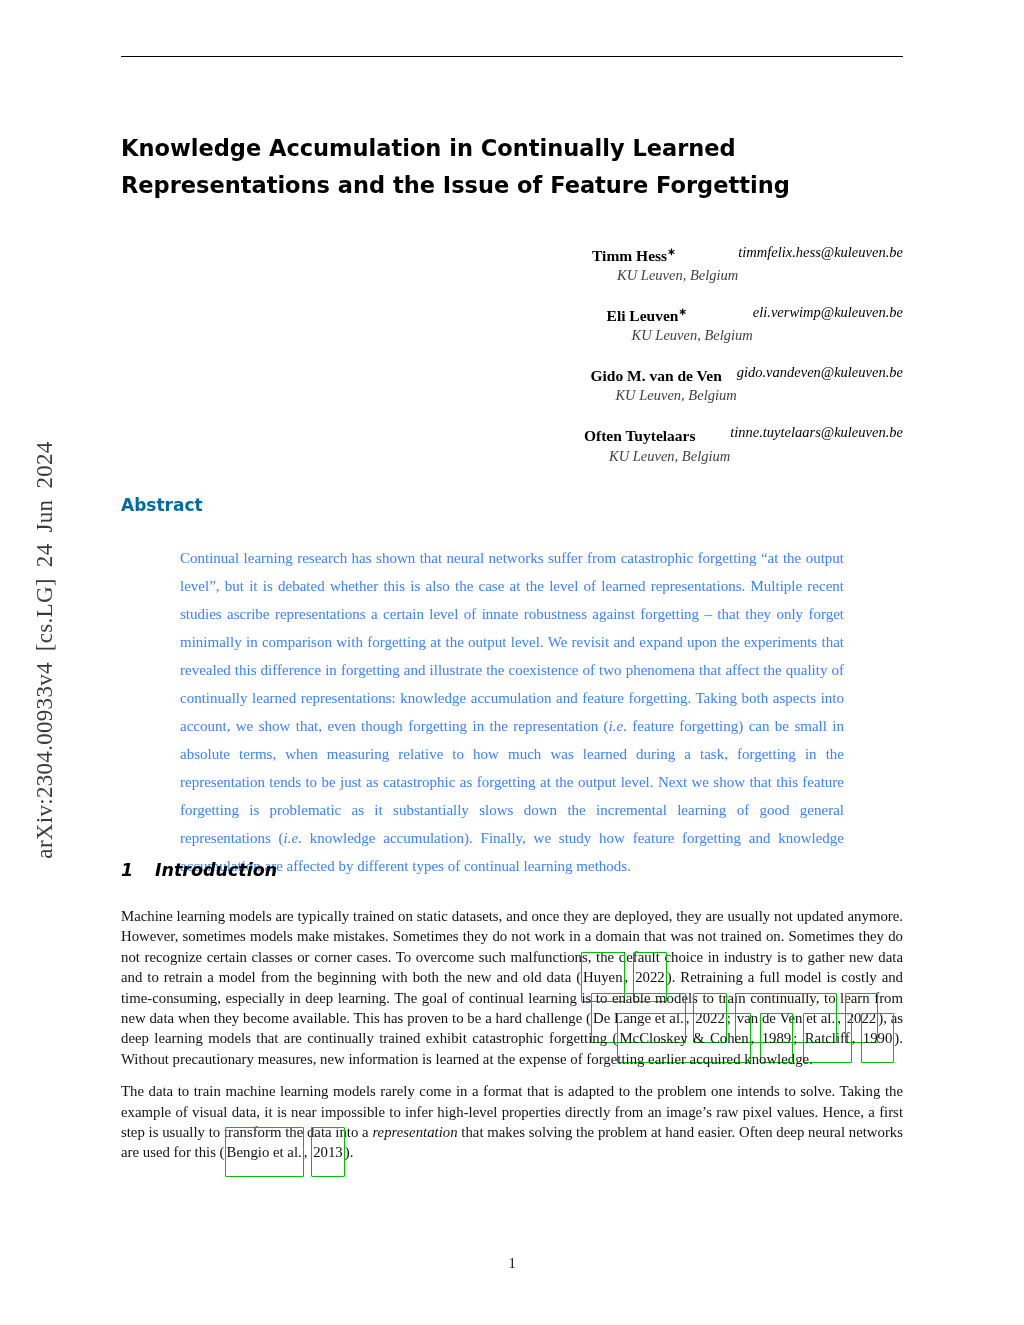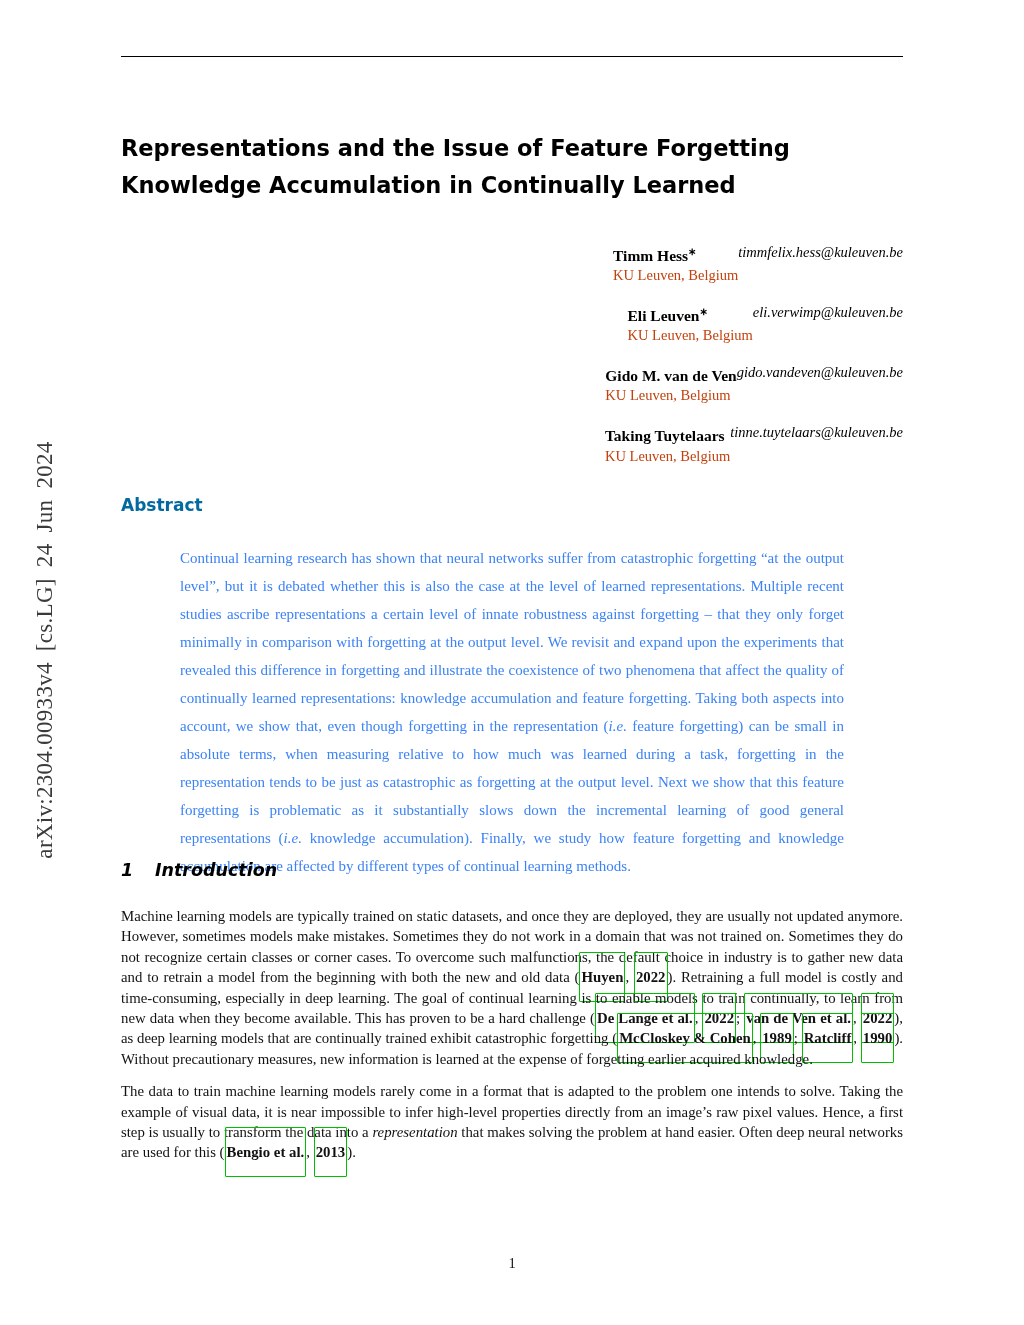--- a/index.html
+++ b/index.html
@@ -23,42 +23,42 @@
   .title {
     position:absolute; left:0; top:130px; width:782px;
     font-family:"DejaVu Sans", sans-serif; font-weight:bold;
     font-size:22.5px; line-height:37px; color:#000;
   }
 
   .authors { position:absolute; left:0; top:242px; width:782px; }
   .author-row { display:flex; justify-content:flex-end; align-items:flex-start; margin-bottom:17px; }
   .author-name { font-size:15.5px; font-weight:bold; line-height:20px; color:#000; }
   .author-name sup { font-size:10px; }
-  .author-affil { font-size:14.5px; line-height:19px; color:#c2410c; }
+  .author-affil { font-size:14.5px; font-style:italic; line-height:19px; color:#404040;margin-left:25px; }
   .author-email { font-size:14.5px; font-style:italic; margin-top:2px; color:#000; text-decoration:none; }
 
   .abstract-heading {
     position:absolute; left:0; top:495px; width:782px; text-align:left;
     font-family:"DejaVu Sans", sans-serif; font-weight:bold; font-size:17px; color:#0369a1;
   }
   .abstract-body {
     position:absolute; left:59px; top:544px; width:664px;
     font-size:15px; line-height:28px; text-align:justify; color:#3b82f6;
   }
 
   .section-heading {
     position:absolute; left:0; top:860px; width:782px;
     font-family:"DejaVu Sans", sans-serif; font-weight:bold; font-size:17.5px; color:#000;font-style:italic;
   }
   .section-heading .sec-num { display:inline-block; min-width:34px; }
 
   .body-text { position:absolute; left:0; top:906px; width:782px; }
   .para { font-size:14.8px; line-height:20.4px; text-align:justify; color:#111; margin-bottom:12px; }
 
-  .cite { border:1.3px solid #00bf00; padding:16px 1px; border-radius:1px; cursor:pointer;font-weight:bold; }
+  .cite { border:1.3px solid #00bf00; padding:16px 1px; border-radius:1px; cursor:pointer; }
   .emph { font-style:italic; }
 
   .footnote-block { position:absolute; left:0; top:1203px; width:782px; }
   .footnote-rule { width:235px; border-top:1px solid #000; margin-bottom:3px; }
   .footnote-text { font-size:12.3px; padding-left:20px; color:#111; }
   .footnote-text sup { font-size:9px; }
 
   .page-number {
     position:absolute; left:0; top:1255px; width:782px; text-align:center;
     font-size:14.5px; color:#111;
@@ -69,22 +69,22 @@
 
 <div class="page">
 
   <div class="stamp" style="color: rgb(58, 58, 58);">arXiv:2304.00933v4 [cs.LG] 24 Jun 2024</div>
 
   <div class="content">
 
     <div class="toprule"></div>
 
     <div class="title">
+      <div>Knowledge Accumulation in Continually Learned</div>
       <div>Representations and the Issue of Feature Forgetting</div>
-      <div>Knowledge Accumulation in Continually Learned</div>
     </div>
 
     <div class="authors">
 
       <div class="author-row">
         <div class="author-left">
           <div class="author-name"><span>Timm Hess</span><sup>∗</sup></div>
           <div class="author-affil">KU Leuven, Belgium</div>
         </div>
         <div class="author-email">timmfelix.hess@kuleuven.be</div>
@@ -101,21 +101,21 @@
       <div class="author-row">
         <div class="author-left">
           <div class="author-name"><span>Gido M. van de Ven</span><sup></sup></div>
           <div class="author-affil">KU Leuven, Belgium</div>
         </div>
         <div class="author-email">gido.vandeven@kuleuven.be</div>
       </div>
 
       <div class="author-row">
         <div class="author-left">
-          <div class="author-name"><span>Taking Tuytelaars</span><sup></sup></div>
+          <div class="author-name"><span>Often Tuytelaars</span><sup></sup></div>
           <div class="author-affil">KU Leuven, Belgium</div>
         </div>
         <div class="author-email">tinne.tuytelaars@kuleuven.be</div>
       </div>
 
     </div>
 
     <div class="abstract-heading">Abstract</div>
 
     <div class="abstract-body"><span>Continual learning research has shown that neural networks suffer from catastrophic forgetting “at the output level”, but it is debated whether this is also the case at the level of learned representations. Multiple recent studies ascribe representations a certain level of innate robustness against forgetting – that they only forget minimally in comparison with forgetting at the output level. We revisit and expand upon the experiments that revealed this difference in forgetting and illustrate the coexistence of two phenomena that affect the quality of continually learned representations: knowledge accumulation and feature forgetting. Taking both aspects into account, we show that, even though forgetting in the representation (</span><span class="emph">i.e.</span><span> feature forgetting) can be small in absolute terms, when measuring relative to how much was learned during a task, forgetting in the representation tends to be just as catastrophic as forgetting at the output level. Next we show that this feature forgetting is problematic as it substantially slows down the incremental learning of good general representations (</span><span class="emph">i.e.</span><span> knowledge accumulation). Finally, we study how feature forgetting and knowledge accumulation are affected by different types of continual learning methods.</span></div>

